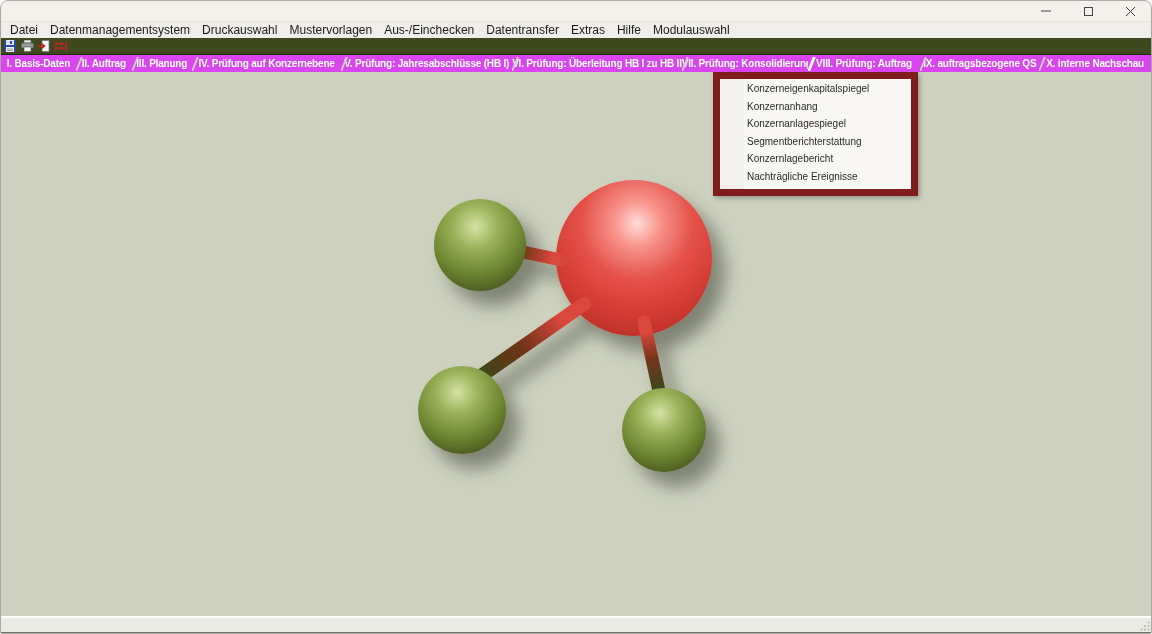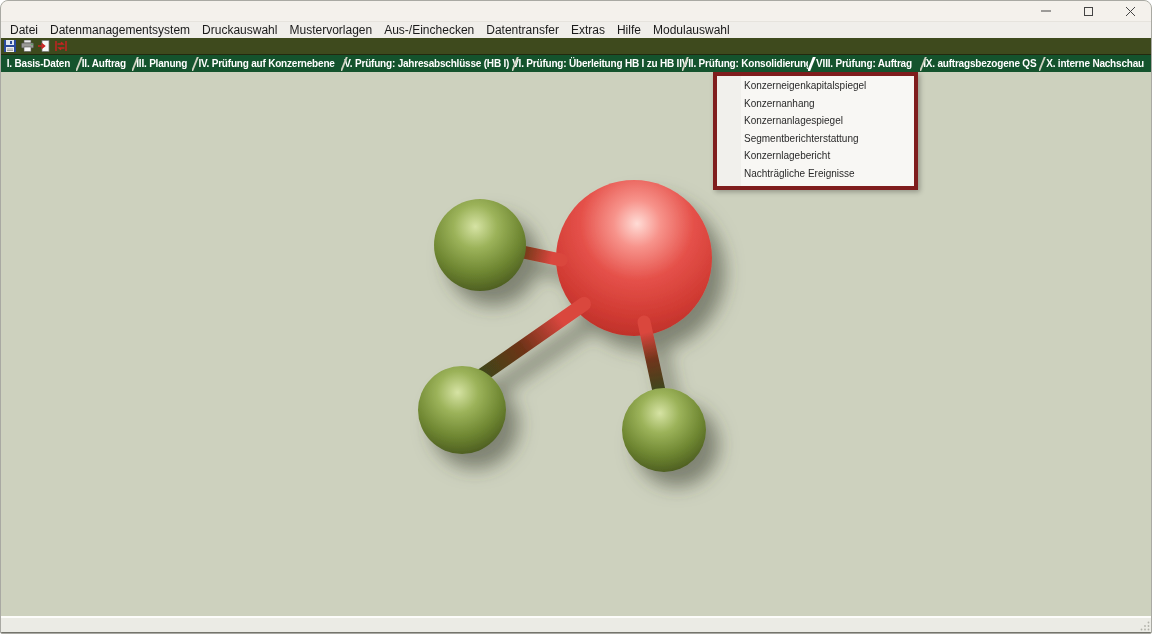--- a/index.html
+++ b/index.html
@@ -26,40 +26,40 @@
   }
   .menu-item { padding:0 6px; white-space:nowrap; }
   .menu-item.modul { }
   
   .toolbar {
     height:16px; background:#3e4a1d; display:flex; align-items:center; padding-left:2px; gap:3px;
   }
   .tool-btn { width:14px; height:13px; border:none; background:transparent; padding:0; display:flex; align-items:center; justify-content:center; }
   
   .tabbar {
-    height:18px; background:#14532d; display:flex; border-top:1px solid #23290e;
+    height:18px; background:#d946ef; display:flex; border-top:1px solid #23290e;
   }
   .tab {
     position:relative; height:18px; line-height:18px; text-align:center;
     color:#ffffff; font-size:10px; font-weight:bold; white-space:nowrap; overflow:hidden;
     letter-spacing:-0.2px;
   }
   .tab::before {
     content:""; position:absolute; left:2px; top:2px; bottom:2px; width:1.5px;
     background:#cfd2c2; transform:skewX(-22deg);
   }
   .tab:first-child::before { display:none; }
   .tab.active::before { width:3px; background:#ffffff; }
   
   .content { position:relative; height:544px; background:#cdd1be; overflow:hidden; }
   .molecule { position:absolute; left:0; top:0; }
   
   .dropdown {
     position:absolute; left:712px; top:0; width:205px;
-    background:#f8f7f4; border:4px solid #7f1d1d;
+    background:#f8f7f4; border:7px solid #7f1d1d;
     box-shadow:2px 2px 5px rgba(0,0,0,0.28);
     padding:1px 0 3px 0; z-index:5;
   }
   .dropdown::before {
     content:""; position:absolute; left:0; top:0; bottom:0; width:24px;
     background:#f1f0ec;
   }
   .dd-item {
     position:relative; height:17.6px; line-height:17.6px; padding-left:27px;
     font-size:10px; color:#2a2a2a; white-space:nowrap;

